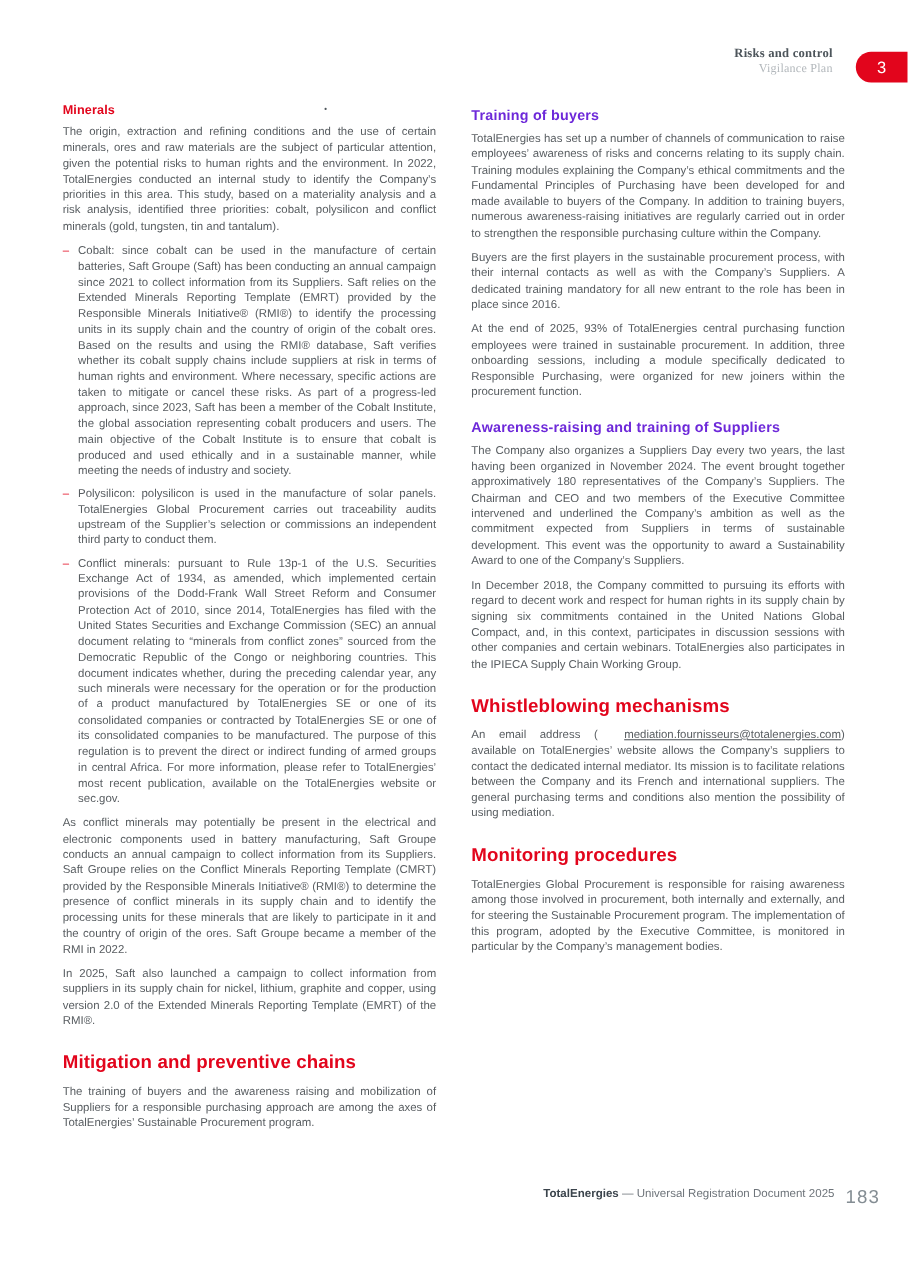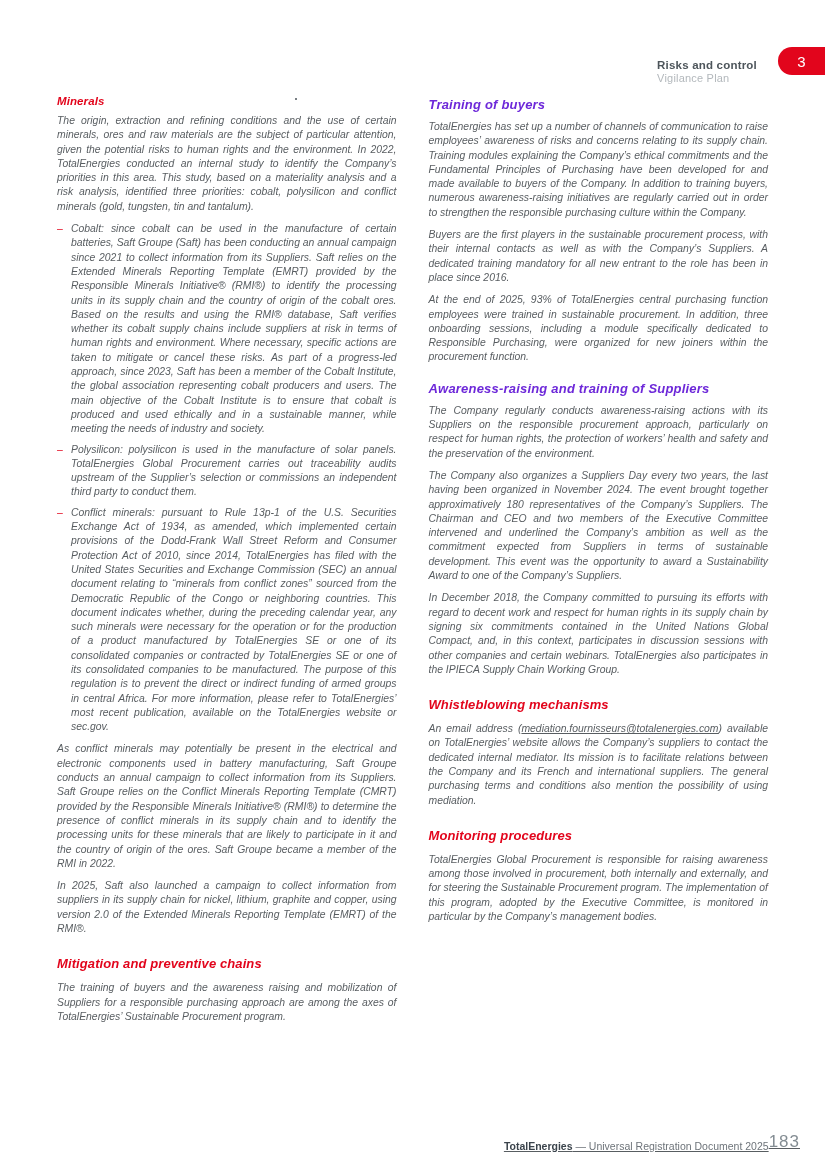--- a/index.html
+++ b/index.html
@@ -7,55 +7,55 @@
   body {
     width: 825px; height: 1168px;
     position: relative;
     font-family: "Liberation Sans", sans-serif;
     color: #585d61;
     overflow: hidden;
   }
   .page { position: relative; width: 825px; height: 1168px; }
 
   
-  .hdr-text { position: absolute; top: 58px; right: 68px; text-align: left; line-height: 1.25; }
+  .hdr-text { position: absolute; top: 42px; right: 68px; text-align: right; line-height: 1.25; font-family: Liberation Serif, serif; }
   .hdr-title { font-size: 11.5px; font-weight: bold; color: #4d555b; letter-spacing: .2px; }
   .hdr-sub   { font-size: 11px;  color: #b3b8bc; letter-spacing: .2px; }
   .badge {
     position: absolute; top: 47px; right: 0;
     width: 47px; height: 28px;
     background: #e2051c; color: #ffffff;
     border-radius: 14px 0 0 14px;
     display: flex; align-items: center; justify-content: center;
     font-size: 15px; font-weight: normal;
   }
 
   
   .stray-dot { position: absolute; top: 98px; left: 295px; width: 2px; height: 2px; background: #4d555b; border-radius: 50%; }
 
   
   .columns {
     position: absolute; top: 95px; left: 57px;
     width: 711px;
     display: flex; gap: 32px;
   }
-  .col { width: 339.5px; font-style: italic; }
+  .col { width: 339.5px; }
 
   .body-p {
     font-size: 10.4px; line-height: 14.3px;
     text-align: justify;
     color: #585d61;
     margin-bottom: 8px;
   }
   .h-red-sm {
     color: #e2051c; font-size: 11.5px; font-weight: bold;
     margin-bottom: 7px; letter-spacing: .1px;
   }
   .h-red-lg {
-    color: #e2051c; font-size: 13px; font-weight: bold;
+    color: #e2051c; font-size: 17px; font-weight: bold;
     margin: 20px 0 10px 0; letter-spacing: .1px;
   }
   .h-dark {
     color: #6d28d9; font-size: 13px; font-weight: bold;
     margin: 16px 0 8px 0; letter-spacing: .2px;
   }
   .col .h-dark:first-child { margin-top: 2px; }
 
   ul.dash-list { list-style: none; margin: 2px 0 8px 0; }
   ul.dash-list li {
@@ -63,30 +63,30 @@
     padding-left: 14px;
     font-size: 10.4px; line-height: 14.3px;
     text-align: justify;
     margin-bottom: 6px;
   }
   ul.dash-list .dash {
     position: absolute; left: 0; top: 0;
     color: #e2051c;
   }
 
-  .email-link { color: #585d61; text-decoration: underline; cursor: pointer; }
+  .email-link { color: #585d61; text-decoration: underline; cursor: pointer; padding-left: 24px; }
 
   
   .footer {
-    position: absolute; top: 1132px; right: 25px;
-    display: flex; align-items: flex-end; white-space: pre; text-decoration: underline;
+    position: absolute; top: 1079px; right: 25px;
+    display: flex; align-items: flex-start; white-space: pre;
   }
   .f-brand { font-size: 10.5px; font-weight: bold; color: #3b444c; }
   .f-doc   { font-size: 10.5px; color: #6e747a; }
-  .f-page  { font-size: 17px; color: #848d93; letter-spacing: 1px; }
+  .f-page  { font-size: 17px; color: #848d93; margin-left: 10px; letter-spacing: 1px; }
 </style>
 </head>
 <body>
 
 <div class="page">
 
   <div class="hdr-text">
     <div class="hdr-title">Risks and control</div>
     <div class="hdr-sub">Vigilance Plan</div>
   </div>
@@ -123,21 +123,20 @@
       <p class="body-p">The training of buyers and the awareness raising and mobilization of Suppliers for a responsible purchasing approach are among the axes of TotalEnergies’ Sustainable Procurement program.</p>
     </section>
 
     <section class="col">
       <h3 class="h-dark">Training of buyers</h3>
       <p class="body-p">TotalEnergies has set up a number of channels of communication to raise employees’ awareness of risks and concerns relating to its supply chain. Training modules explaining the Company’s ethical commitments and the Fundamental Principles of Purchasing have been developed for and made available to buyers of the Company. In addition to training buyers, numerous awareness-raising initiatives are regularly carried out in order to strengthen the responsible purchasing culture within the Company.</p>
       <p class="body-p">Buyers are the first players in the sustainable procurement process, with their internal contacts as well as with the Company’s Suppliers. A dedicated training mandatory for all new entrant to the role has been in place since 2016.</p>
       <p class="body-p">At the end of 2025, 93% of TotalEnergies central purchasing function employees were trained in sustainable procurement. In addition, three onboarding sessions, including a module specifically dedicated to Responsible Purchasing, were organized for new joiners within the procurement function.</p>
 
       <h3 class="h-dark">Awareness-raising and training of Suppliers</h3>
-      <p class="body-p">The Company regularly conducts awareness-raising actions with its Suppliers on the responsible procurement approach, particularly on respect for human rights, the protection of workers’ health and safety and the preservation of the environment.</p>
       <p class="body-p">The Company also organizes a Suppliers Day every two years, the last having been organized in November 2024. The event brought together approximatively 180 representatives of the Company’s Suppliers. The Chairman and CEO and two members of the Executive Committee intervened and underlined the Company’s ambition as well as the commitment expected from Suppliers in terms of sustainable development. This event was the opportunity to award a Sustainability Award to one of the Company’s Suppliers.</p>
 
       <p class="body-p">In December 2018, the Company committed to pursuing its efforts with regard to decent work and respect for human rights in its supply chain by signing six commitments contained in the United Nations Global Compact, and, in this context, participates in discussion sessions with other companies and certain webinars. TotalEnergies also participates in the IPIECA Supply Chain Working Group.</p>
 
       <h2 class="h-red-lg">Whistleblowing mechanisms</h2>
       <p class="body-p"><span>An email address (</span><a class="email-link">mediation.fournisseurs@totalenergies.com</a><span>) available on TotalEnergies’ website allows the Company’s suppliers to contact the dedicated internal mediator. Its mission is to facilitate relations between the Company and its French and international suppliers. The general purchasing terms and conditions also mention the possibility of using mediation.</span></p>
 
       <h2 class="h-red-lg">Monitoring procedures</h2>
       <p class="body-p">TotalEnergies Global Procurement is responsible for raising awareness among those involved in procurement, both internally and externally, and for steering the Sustainable Procurement program. The implementation of this program, adopted by the Executive Committee, is monitored in particular by the Company’s management bodies.</p>
     </section>

